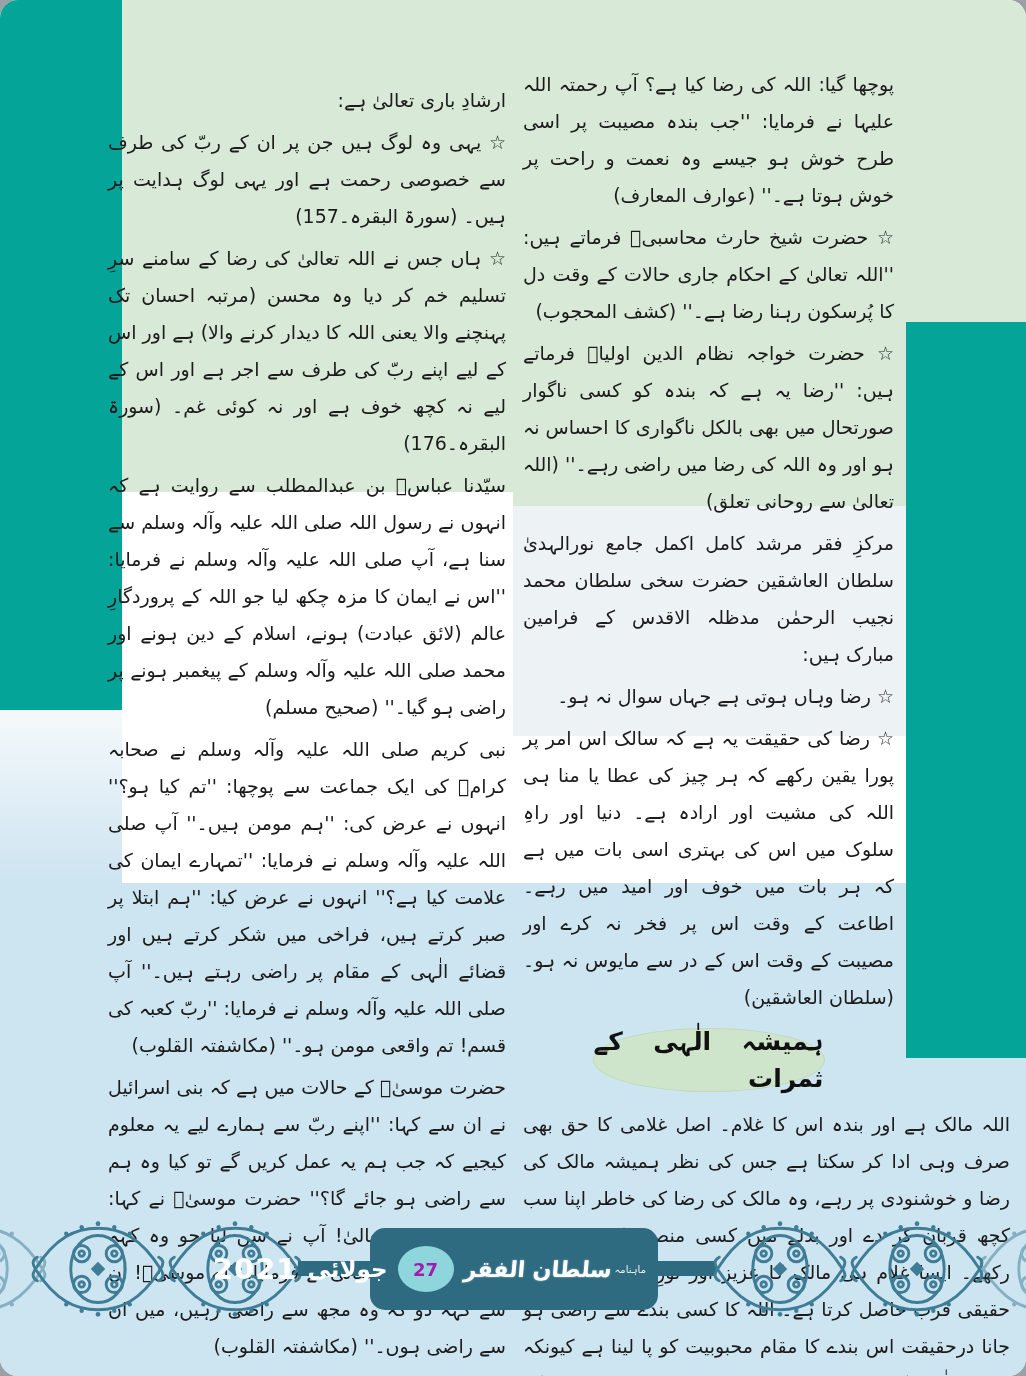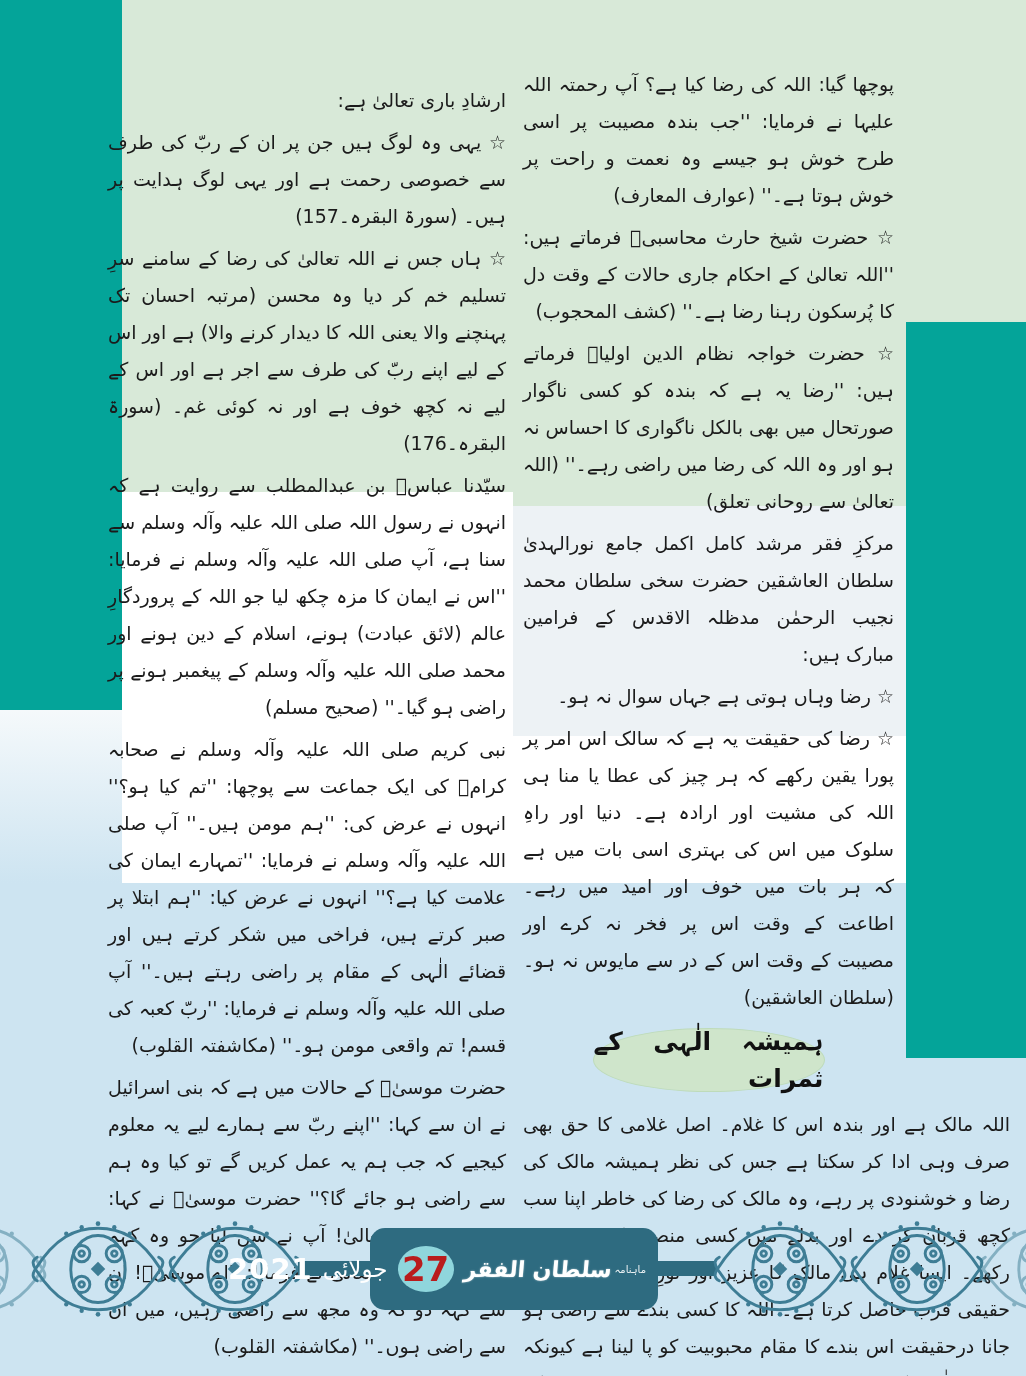--- a/index.html
+++ b/index.html
@@ -1,20 +1,21 @@
 <!DOCTYPE html>
 <html lang="ur"><head>
 <meta charset="utf-8">
 <style>
   html,body{margin:0;padding:0;background:#9aa0a6;}
   .page{
     position:relative; width:1026px; height:1376px; margin:0 auto;
     background:#ffffff; overflow:hidden;
     font-family:"DejaVu Sans","Liberation Sans",sans-serif;
     color:#1b1b1b;
+    border-radius:18px;
   }
   
   .bg{position:absolute;}
   .bg-mint{left:0;top:0;width:1026px;height:492px;background:#d8e9d8;}
   .bg-mint-step{left:513px;top:492px;width:513px;height:14px;background:#d8e9d8;}
   .bg-pale{left:513px;top:506px;width:513px;height:230px;background:#edf2f5;}
   .bg-blue{left:0;top:883px;width:1026px;height:493px;background:#cde4f1;}
   .fade-strip{left:0;top:710px;width:122px;height:173px;
     background:linear-gradient(#f5f9fb,#cde4f1);}
   .teal-left{left:0;top:0;width:122px;height:710px;background:#04a499;}
@@ -51,23 +52,23 @@
   }
   .banner .logo{display:flex; direction:rtl; align-items:center; gap:3px; color:#fff;}
   .logo-prefix{font-size:10px; opacity:.9;}
   .logo-title{
     font-size:22px; font-weight:bold; transform:skewX(-5deg);
     text-shadow:0 0 2px rgba(255,255,255,.6); white-space:nowrap;
   }
   .page-circle{
     width:56px; height:46px; border-radius:50%; background:#8fd6dc;
     display:flex; align-items:center; justify-content:center;
-    font-size:34px; font-weight:bold; color:#b91c1c; flex:0 0 auto;
+    font-size:18px; font-weight:bold; color:#a21caf; flex:0 0 auto;
   }
-  .banner .month{color:#fff; font-size:23px; white-space:nowrap;}
+  .banner .month{color:#fff; font-size:23px; white-space:nowrap;font-weight:bold;}
   .banner .year{color:#fff; font-size:29px; font-weight:bold; letter-spacing:1px;}
 </style>
 </head>
 <body>
 
 <div class="page">
 
   <div class="bg bg-mint"></div>
   <div class="bg bg-mint-step"></div>
   <div class="bg bg-pale"></div>

